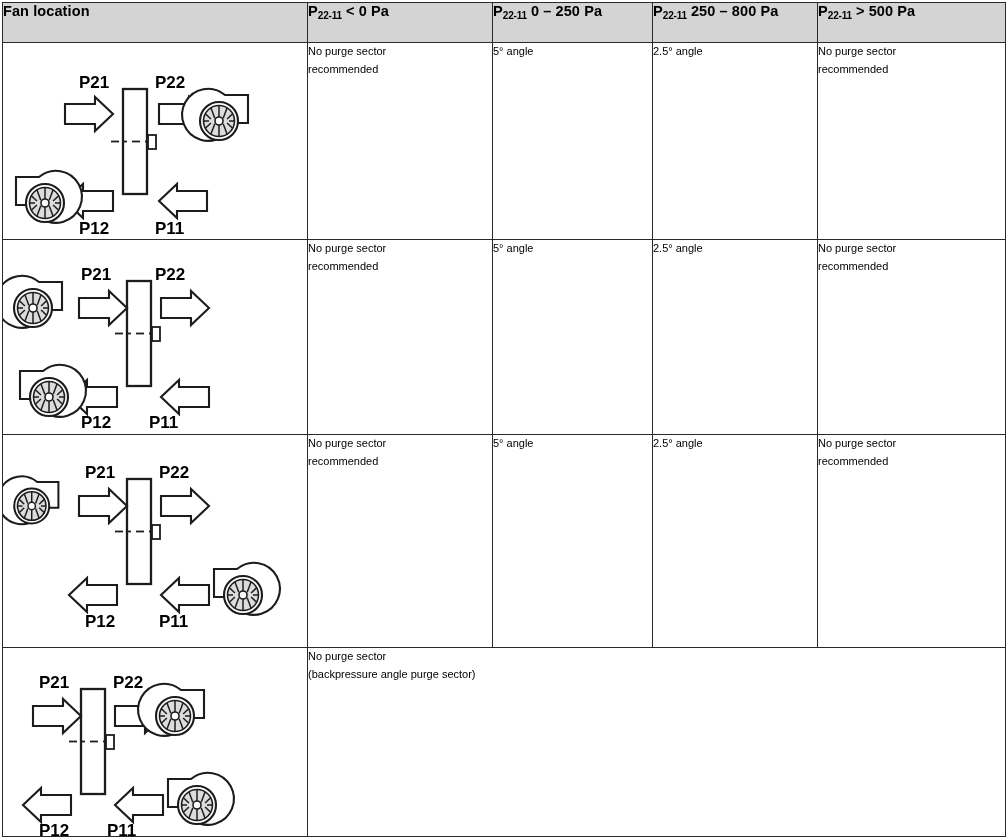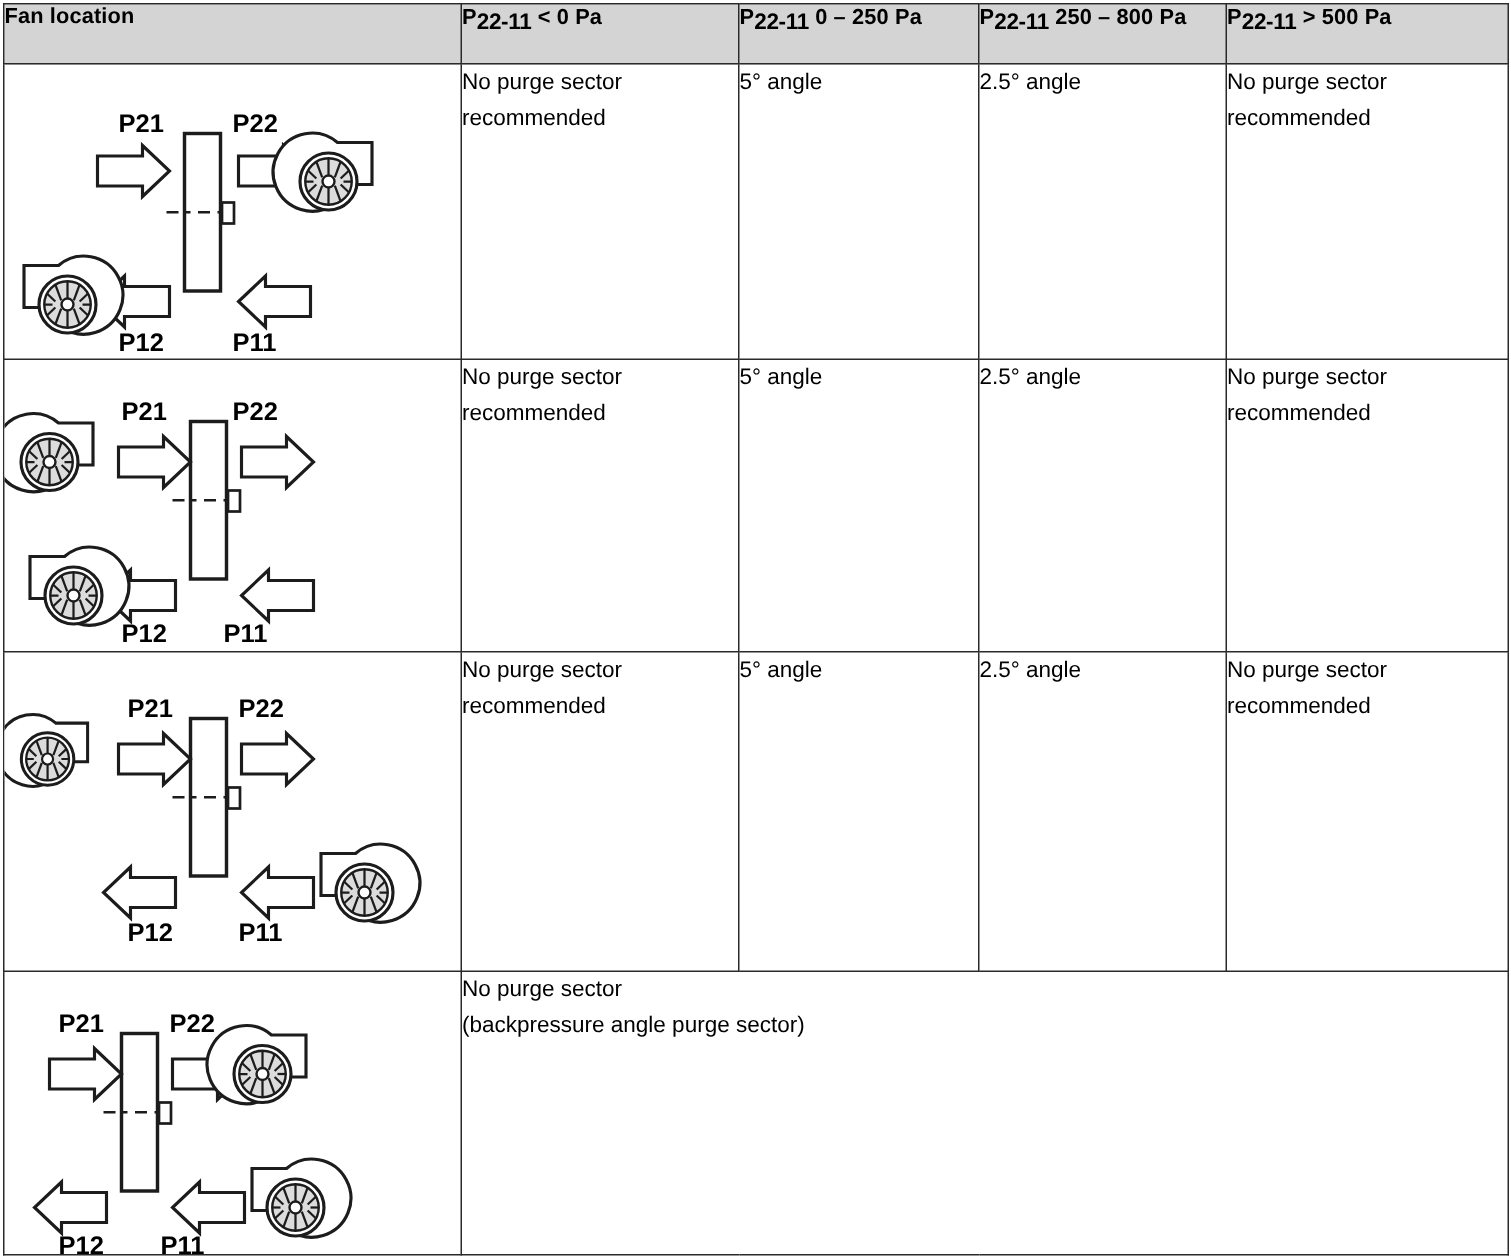--- a/index.html
+++ b/index.html
@@ -47,30 +47,30 @@
     text-align: left;
     padding: 0 8px;
     vertical-align: middle;
     white-space: nowrap;
   }
   thead th .hdr {
     display: inline-block;
     letter-spacing: 0.1px;
   }
   sub {
-    font-size: 15px;
+    font-size: 10px;
     vertical-align: baseline;
     position: relative;
     top: 3px;
     letter-spacing: -0.2px;
   }
 
   
   td.textcell {
-    font-size: 15px;
+    font-size: 11px;
     line-height: 1.62;
     padding: 11px 9px 0 9px;
     font-weight: normal;
   }
   td.textcell .line { display: block; white-space: nowrap; }
 
   
   td.diagcell { padding: 0; margin-left: 43px; }
   td.diagcell svg { display: block; }
 

